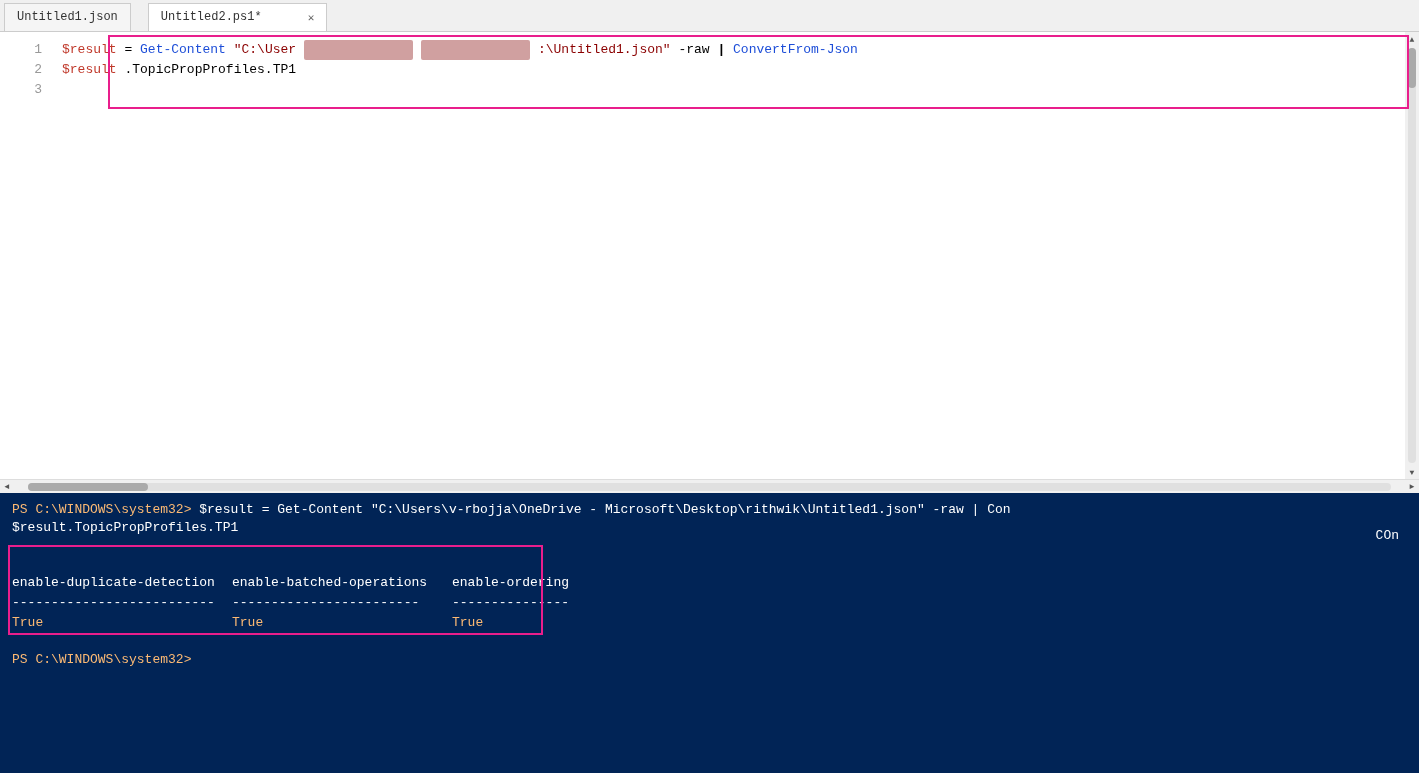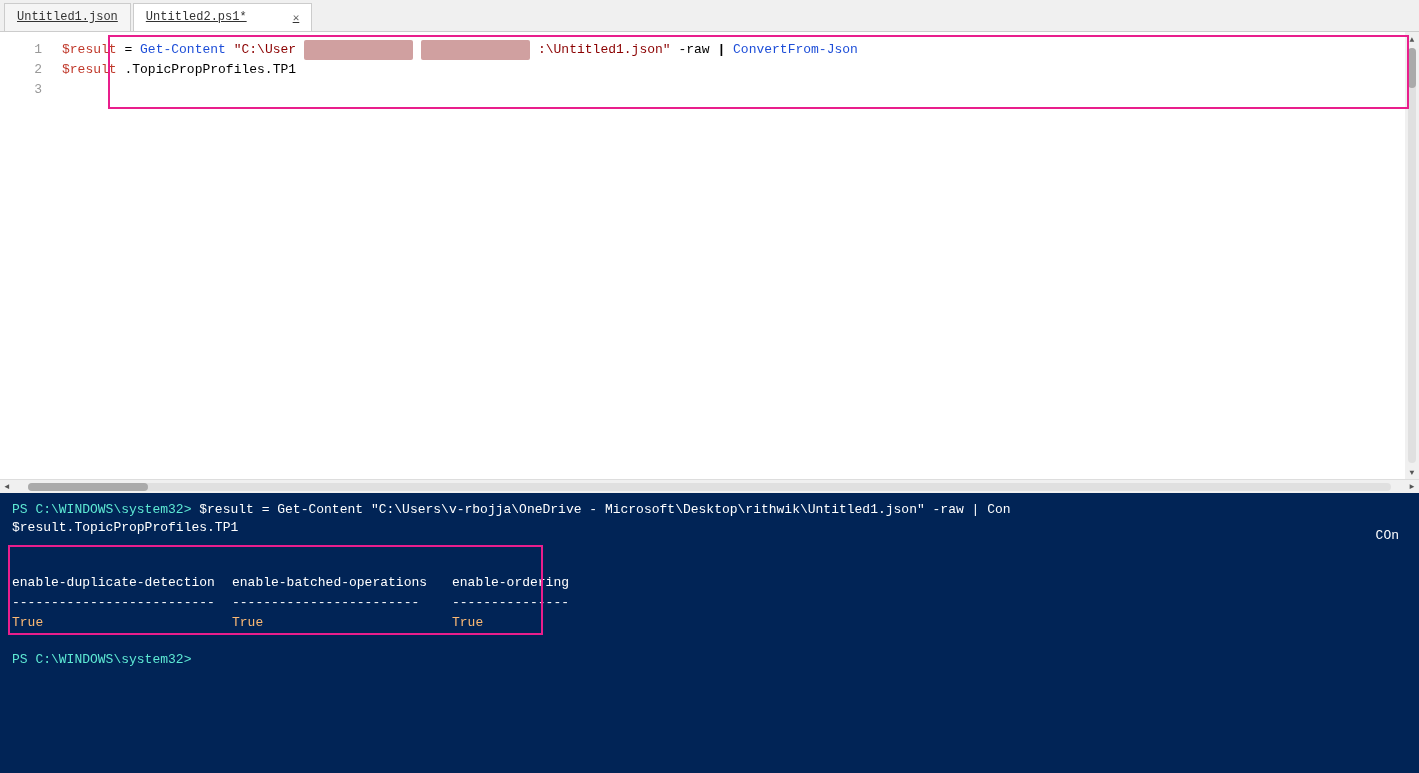--- a/index.html
+++ b/index.html
@@ -26,24 +26,23 @@
       display: flex;
       align-items: center;
       height: 28px;
       padding: 0 12px;
       font-size: 12px;
       border: 1px solid #ccc;
       border-bottom: none;
       background: #f5f5f5;
       cursor: pointer;
       color: #333;
-      margin-right: 2px;
+      margin-right: 17px;
       position: relative;
       top: 1px;
-      text-decoration: underline;
     }
     .tab.active {
       background: #fff;
       font-weight: 500;
       gap: 40px;
     }
     .tab-close {
       margin-left: 6px;
       font-size: 11px;
       color: #666;
@@ -160,21 +159,21 @@
       position: relative;
     }
 
     .terminal-line {
       line-height: 18px;
       white-space: nowrap;
       color: #fff;
     }
 
     .terminal-prompt {
-      color: #5eead4;
+      color: #fdba74;
     }
 
     
     .terminal-highlight {
       border: 2px solid #e91e8c;
       position: absolute;
       left: 8px;
       top: 52px;
       width: 535px;
       height: 90px;

